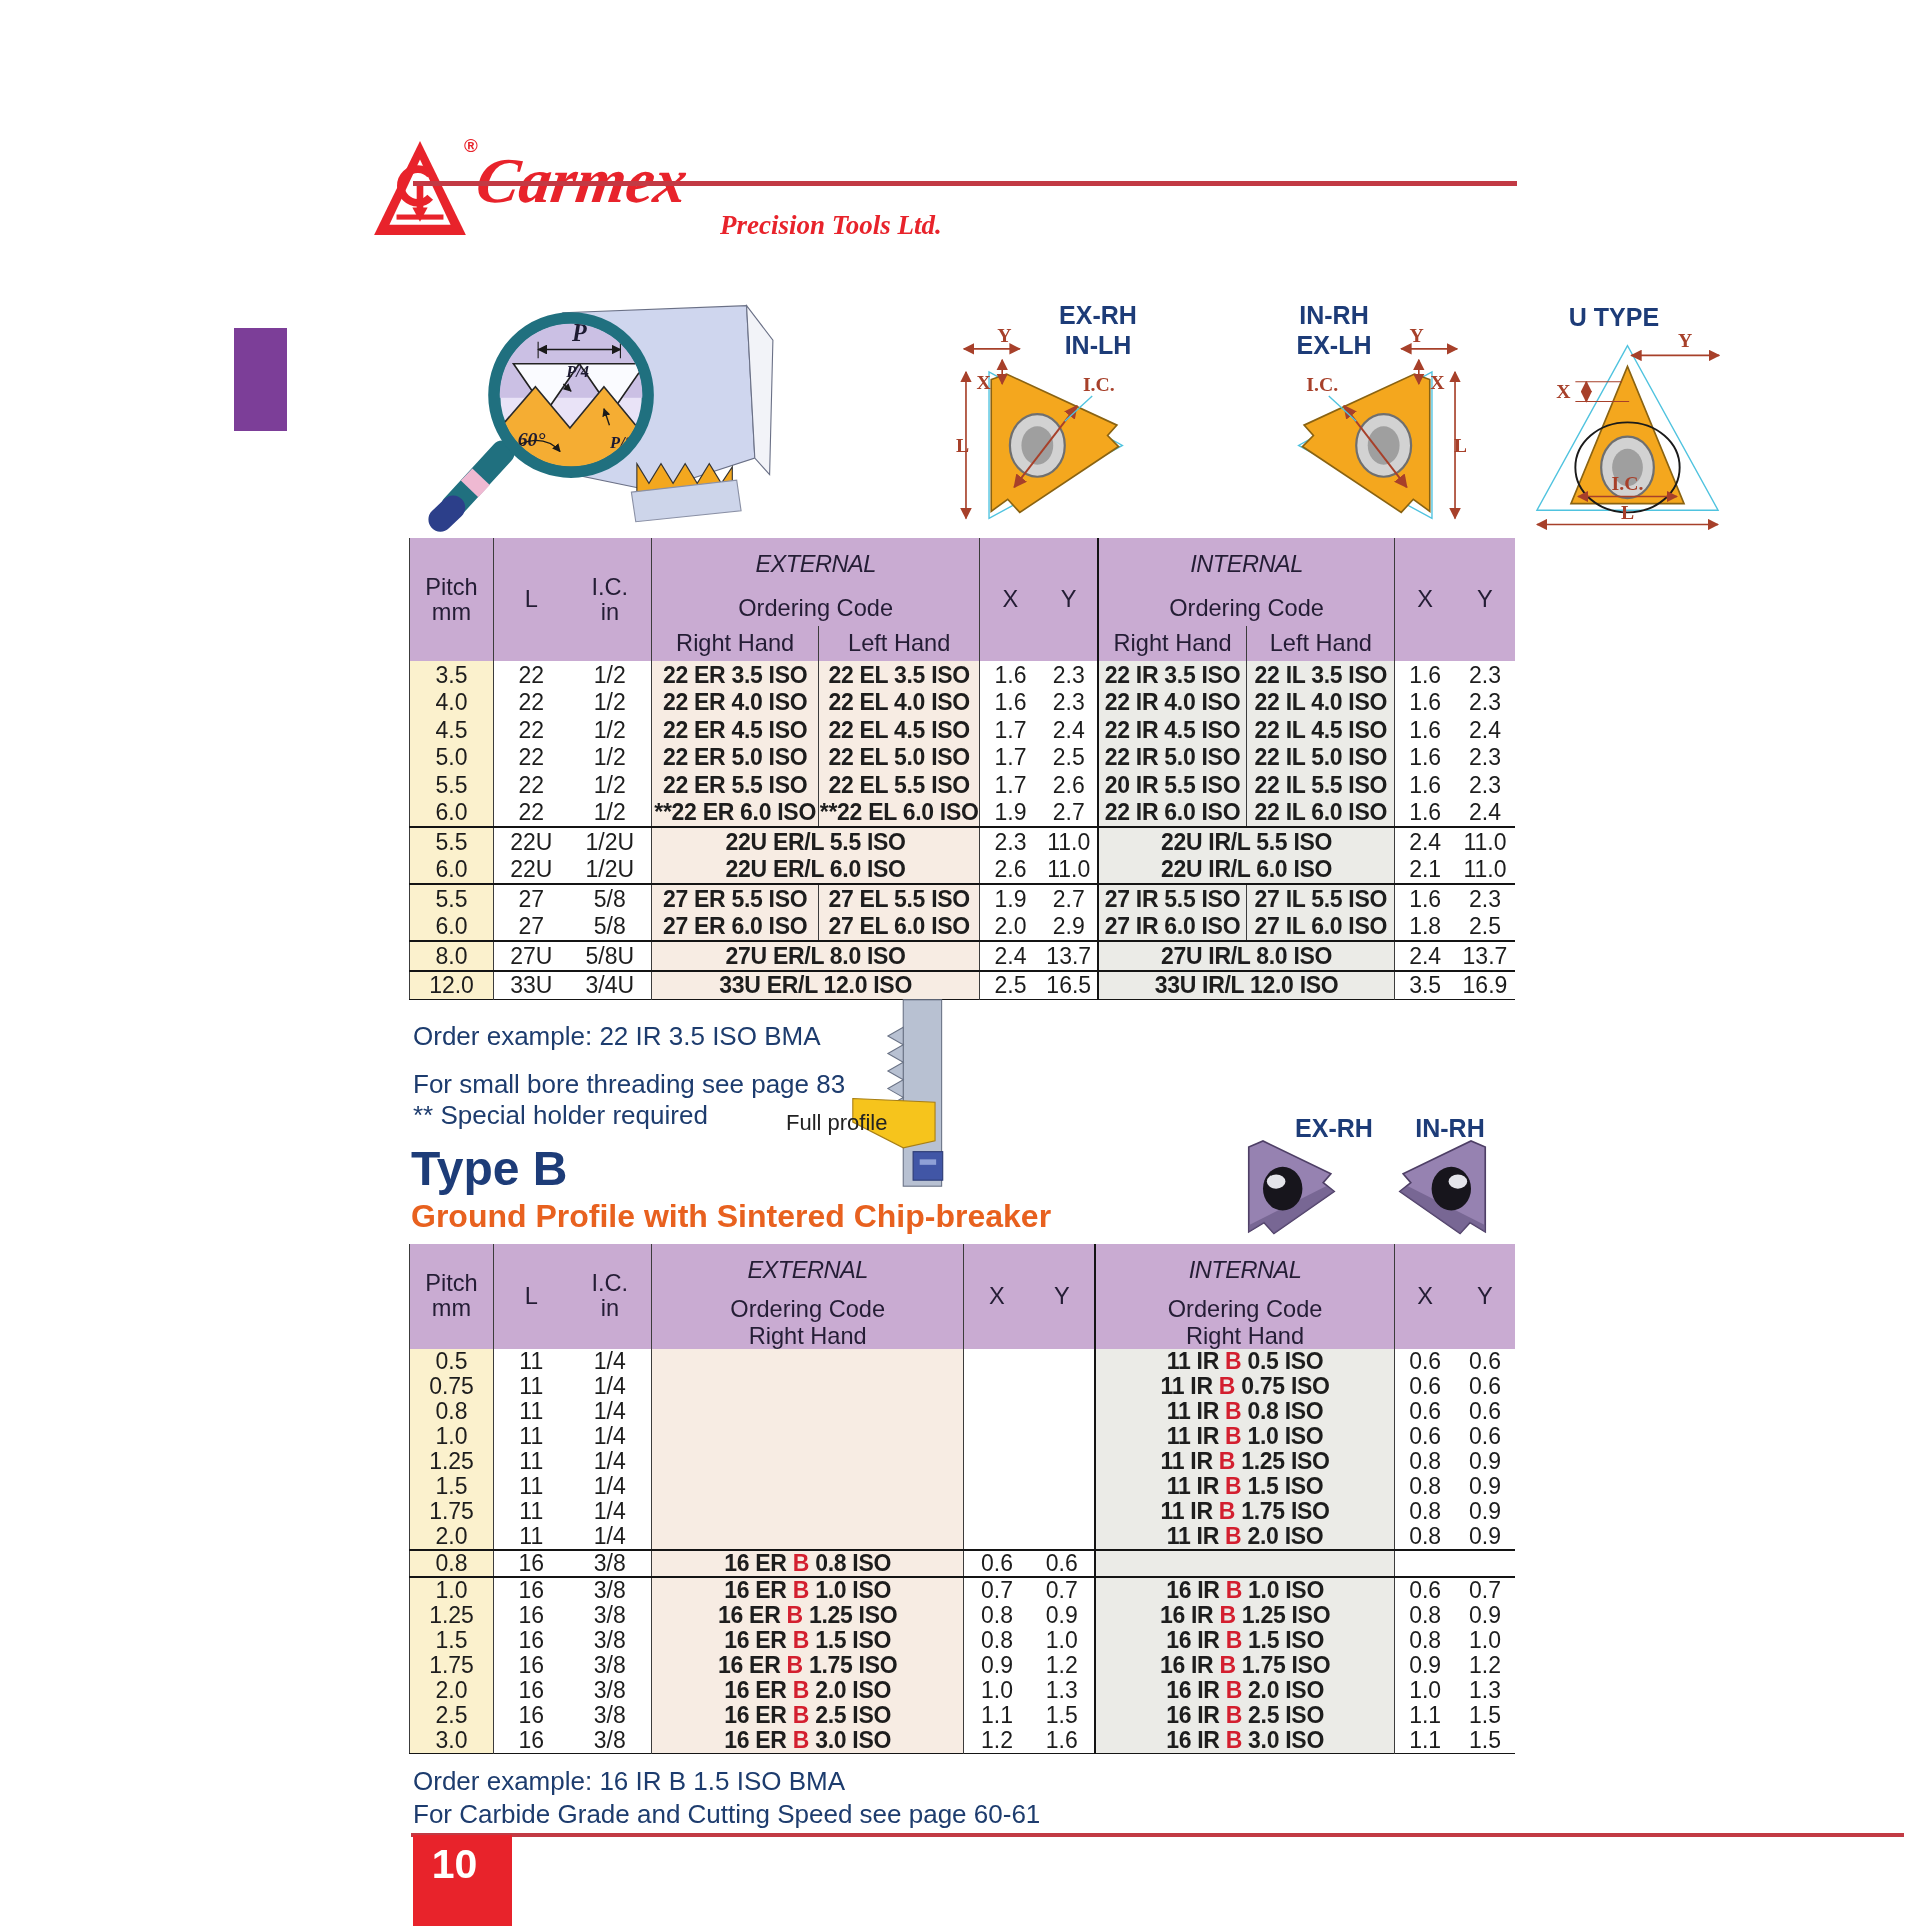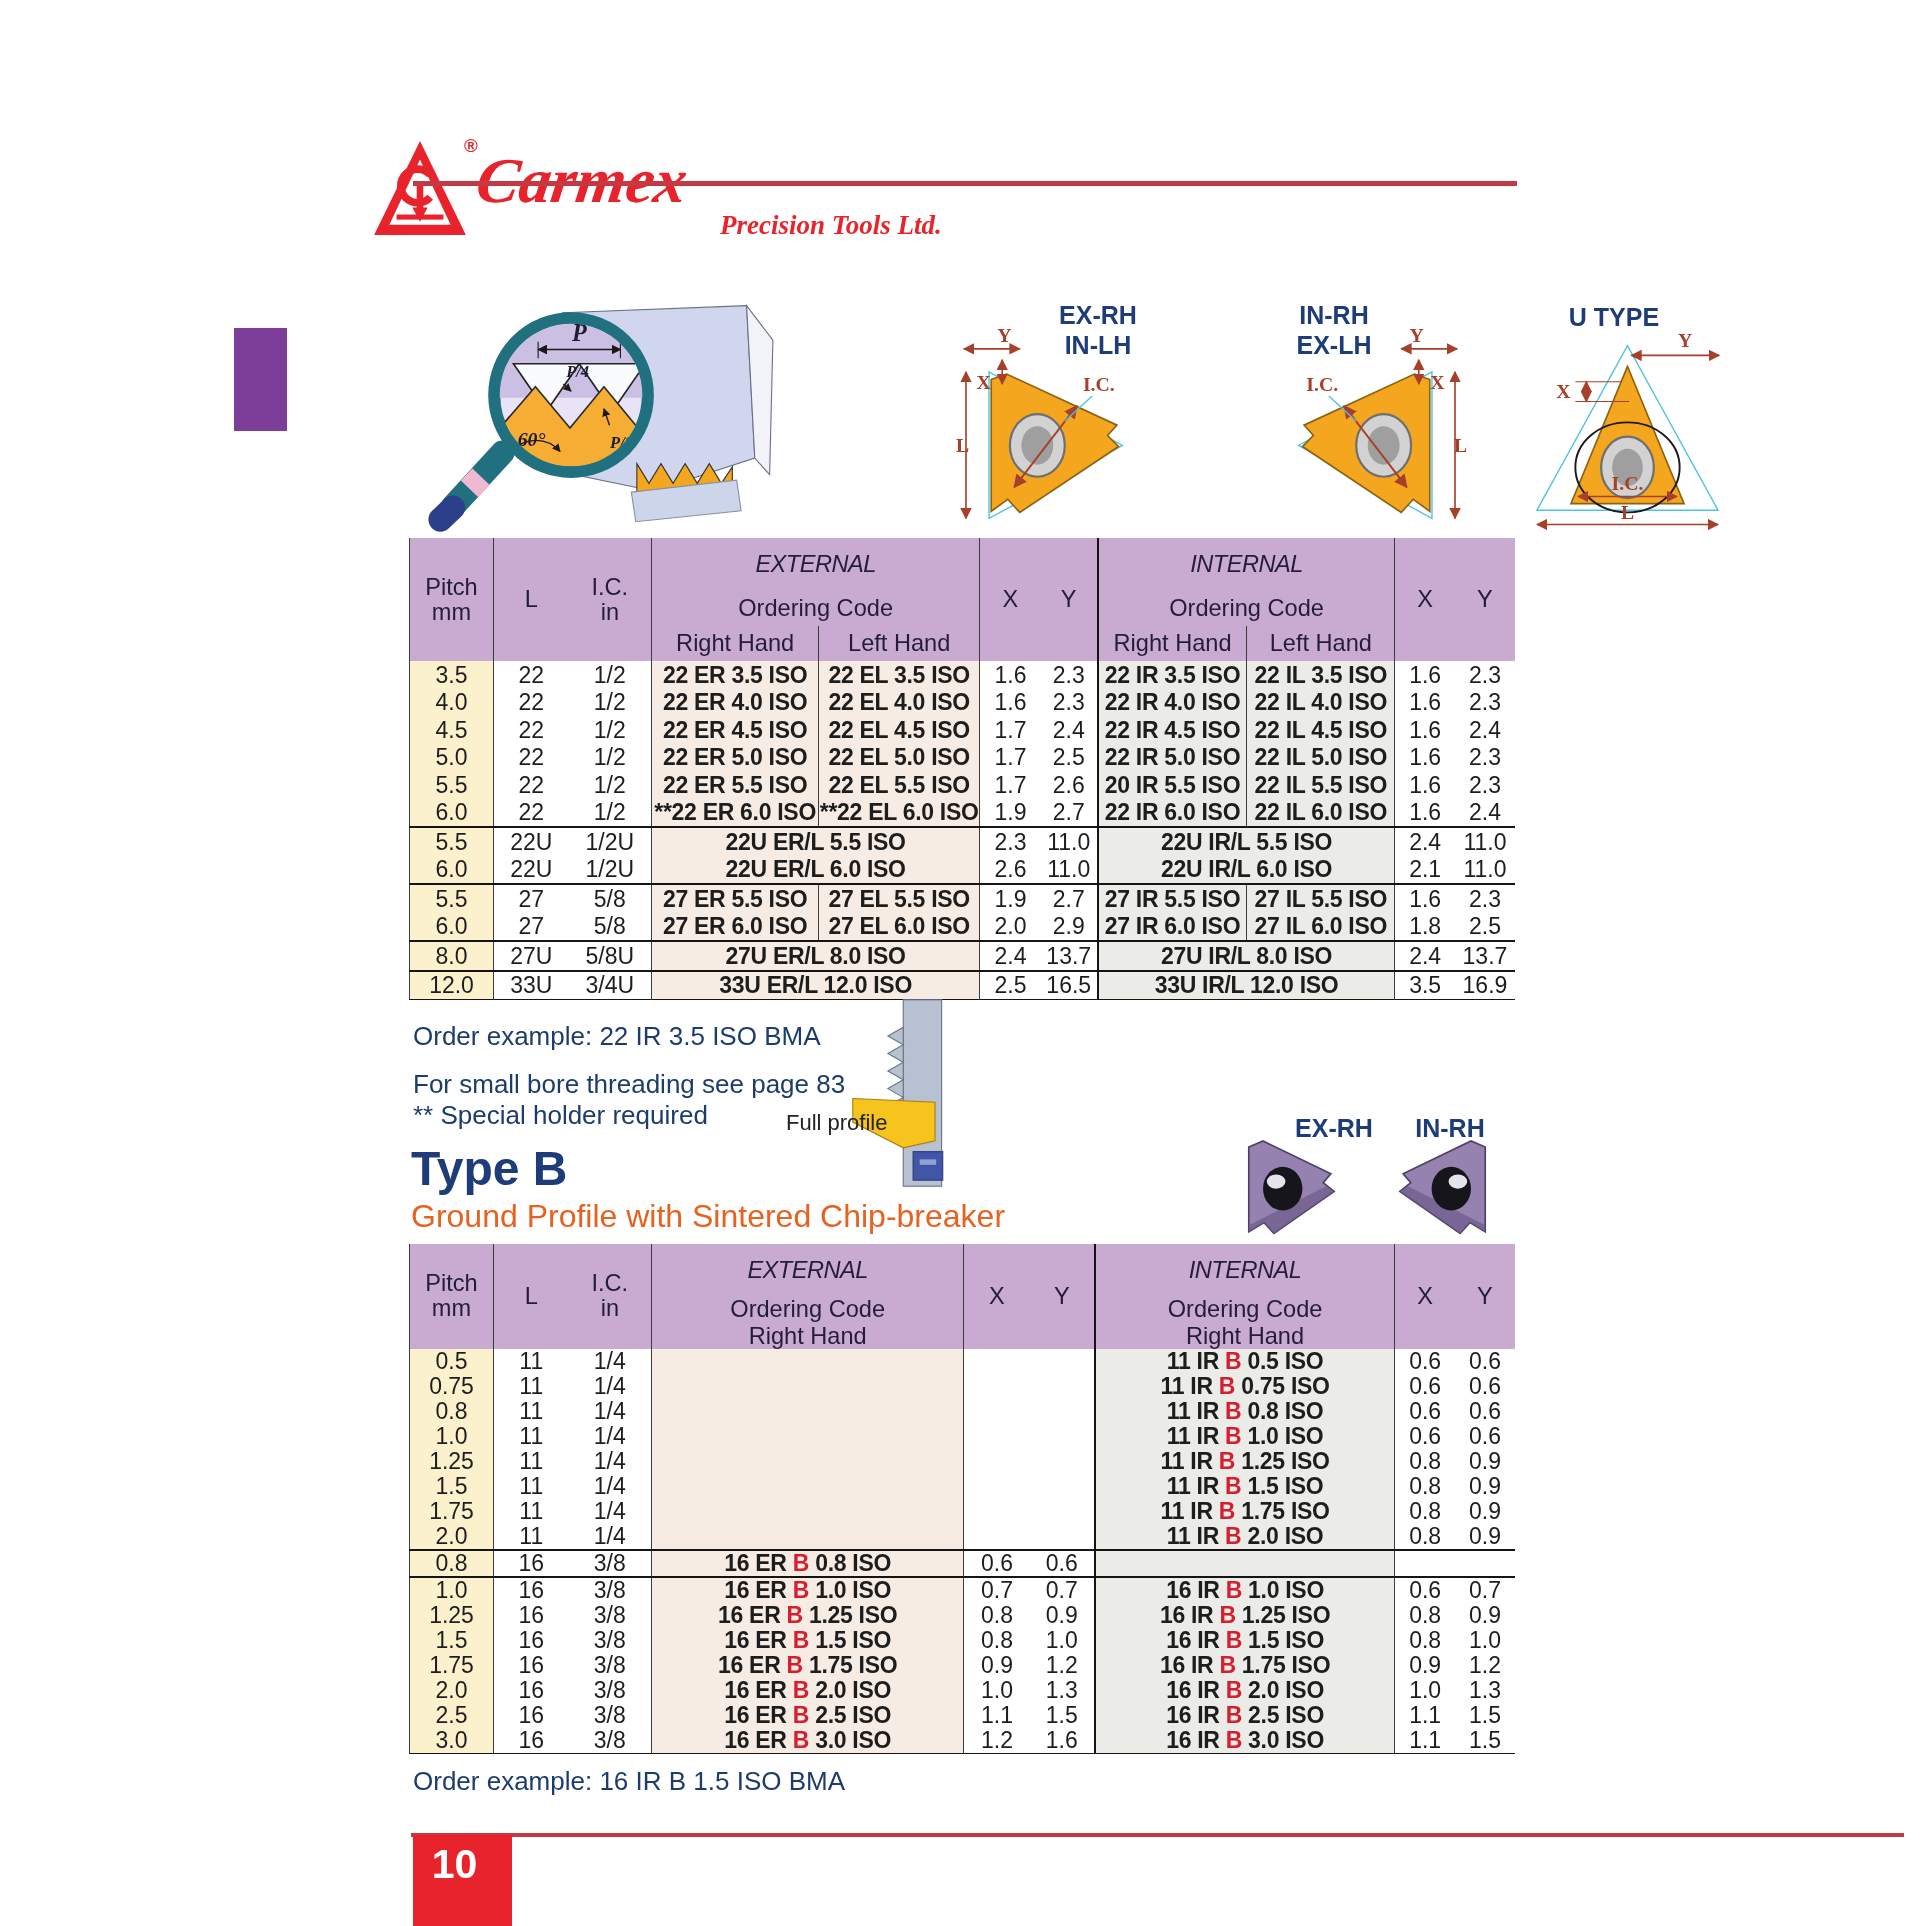--- a/index.html
+++ b/index.html
@@ -51,21 +51,21 @@
   .bl{border-left:1.1px solid #3c3c3c;}
   .blk{border-left:2.7px solid #141414;}
   tr.sep td{border-top:2.7px solid #141414;}
 
   
   .note{font-size:26px;color:#1d3c6e;line-height:1.15;}
   .caption{font-size:22px;color:#222;}
 
   
   .typeb-title{font-size:48px;font-weight:700;color:var(--navy);line-height:1;}
-  .typeb-sub{font-size:32px;font-weight:400;color:var(--orange);line-height:1;}
+  .typeb-sub{font-size:32px;font-weight:700;color:var(--orange);line-height:1;}
 
   
   .page-box{background:var(--red);width:99px;height:91px;}
   .page-num{color:#fff;font-size:41px;font-weight:700;line-height:1;}
 
   svg text{font-family:"Liberation Serif",serif;}
   .dim{fill:#a7402a;font-weight:700;font-size:36px;}
   .mglabel{fill:#1e1b33;font-weight:700;}
 </style>
 </head>
@@ -617,20 +617,21 @@
           <td class="bl">1.2</td>
           <td>1.6</td>
           <td class="blk bg-int code navy">16 IR <span class="red-b">B</span> 3.0 ISO</td>
           <td class="bl">1.1</td>
           <td>1.5</td>
         </tr>
       </tbody>
   </table>
 
   <div class="abs note" style="left:413px;top:1767px">Order example: 16 IR B 1.5 ISO BMA</div>
+  <div class="abs note" style="left:413px;top:1800px">For Carbide Grade and Cutting Speed see page 60-61</div>
 
   <div class="abs rule" style="left:411px;top:1833px;width:1493px;height:4.4px"></div>
   <div class="abs page-box" style="left:413px;top:1835px">
     <div class="page-num" style="padding:8.8px 0 0 18.7px">10</div>
   </div>
 
 </div>
 
 
 </body></html>

